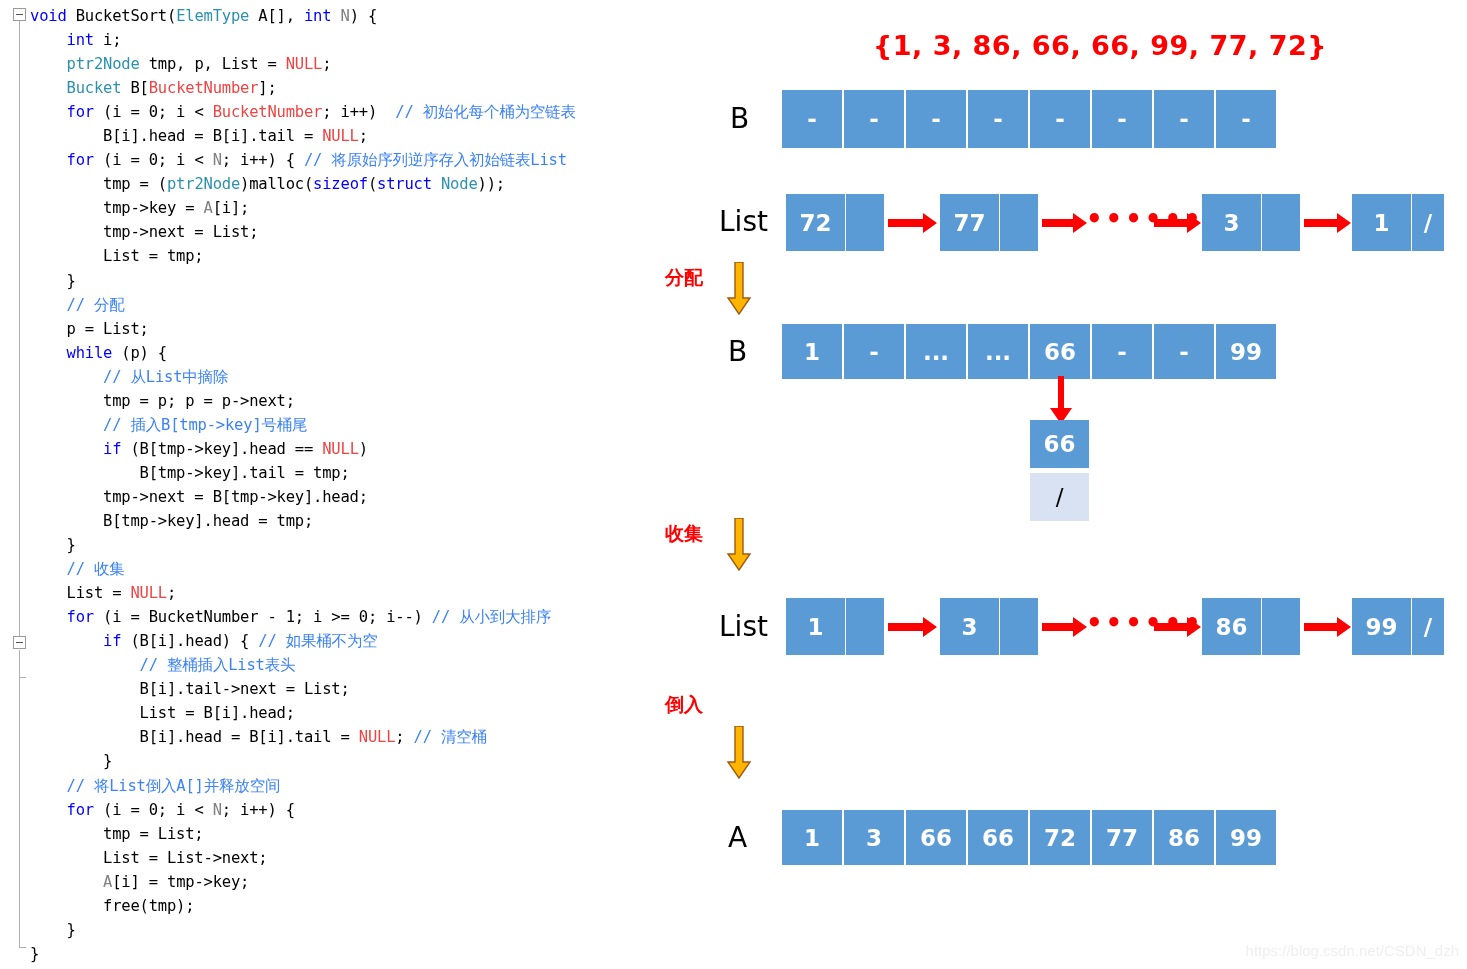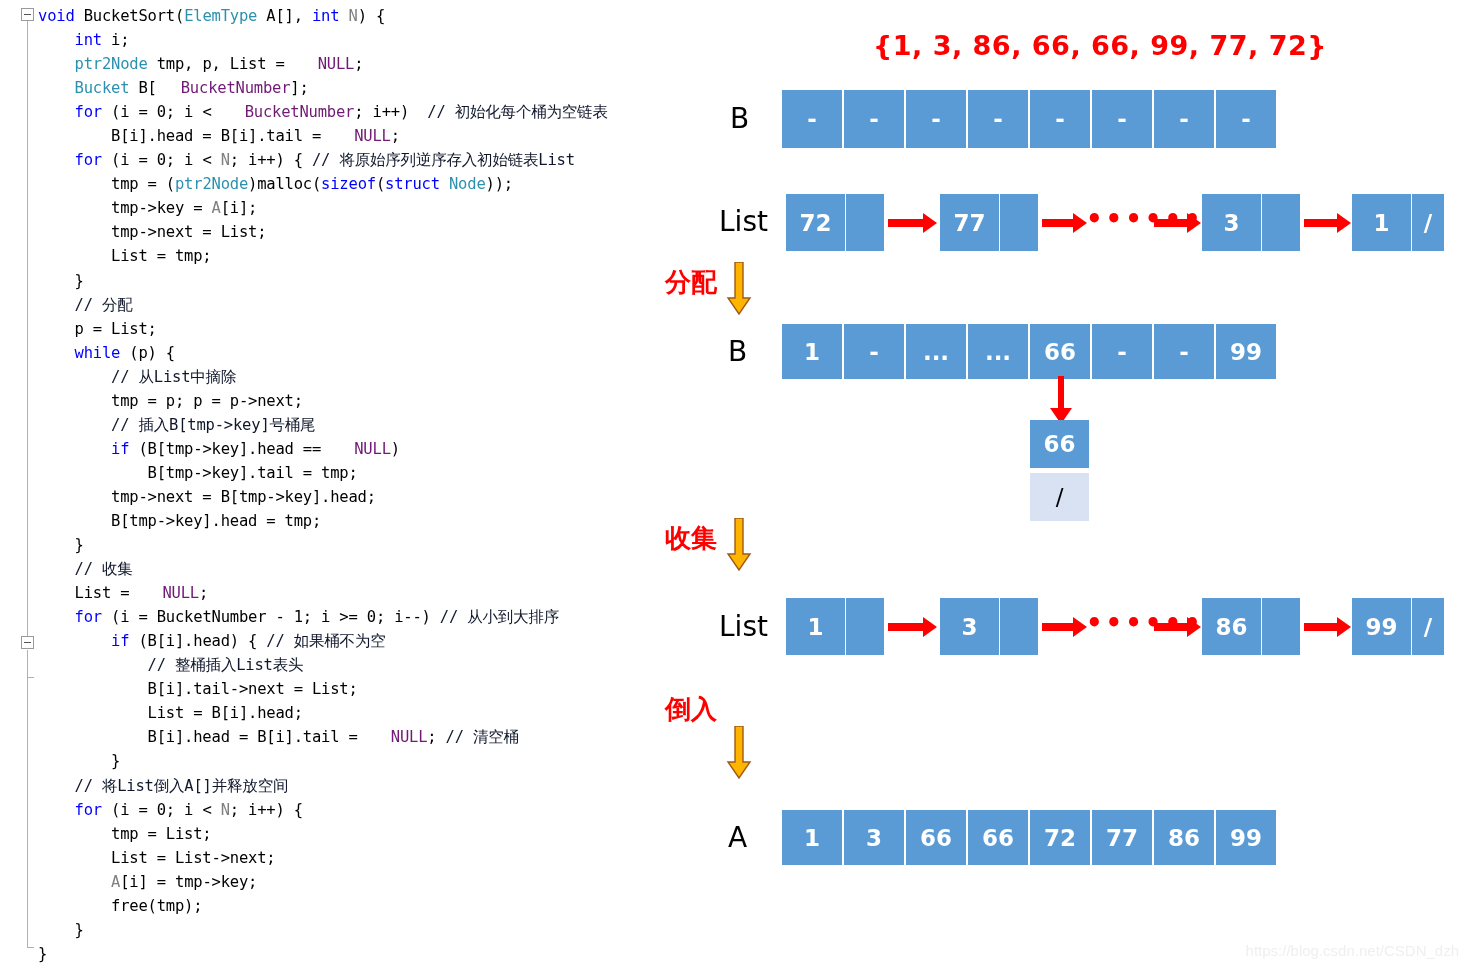--- a/index.html
+++ b/index.html
@@ -11,21 +11,21 @@
     width: 1467px;
     height: 969px;
     position: relative;
     overflow: hidden;
     font-family: "Liberation Sans", sans-serif;
   }
 
   
   #code-pane {
     position: absolute;
-    left: 8px;
+    left: 0;
     top: 0;
     width: 720px;
     height: 969px;
   }
   #code-gutter {
     position: absolute;
     left: 0; top: 0;
     width: 30px; height: 969px;
   }
   .fold-line {
@@ -65,22 +65,22 @@
     font-family: "DejaVu Sans Mono", "Liberation Mono", monospace;
     font-size: 15.5px;
     line-height: 24.05px;
     color: #000000;
     white-space: pre;
     letter-spacing: -0.2px;
   }
   .cl { display: block; height: 24.05px; }
   .kw   { color: #0000ff; }
   .typ  { color: #2b91af; }
-  .mac  { color: #701a75; margin-left: 24px; }
-  .cmt  { color: #0f172a; }
+  .mac  { color: #ef4444; }
+  .cmt  { color: #3b82f6; }
   .gry  { color: #808080; }
 
   
   #diagram-pane {
     position: absolute;
     left: 720px;
     top: 0;
     width: 747px;
     height: 969px;
   }
@@ -145,21 +145,21 @@
     font-size: 26px;
     font-weight: bold;
     letter-spacing: 3px;
     font-family: "DejaVu Sans", sans-serif;
     line-height: 1;
   }
 
   .step-label {
     position: absolute;
     color: #ff0000;
-    font-size: 26px;
+    font-size: 19px;
     font-weight: bold;
     font-family: Liberation Serif, serif;
   }
 
   .down-arrow {
     position: absolute;
     width: 26px;
     height: 54px;
   }
 

